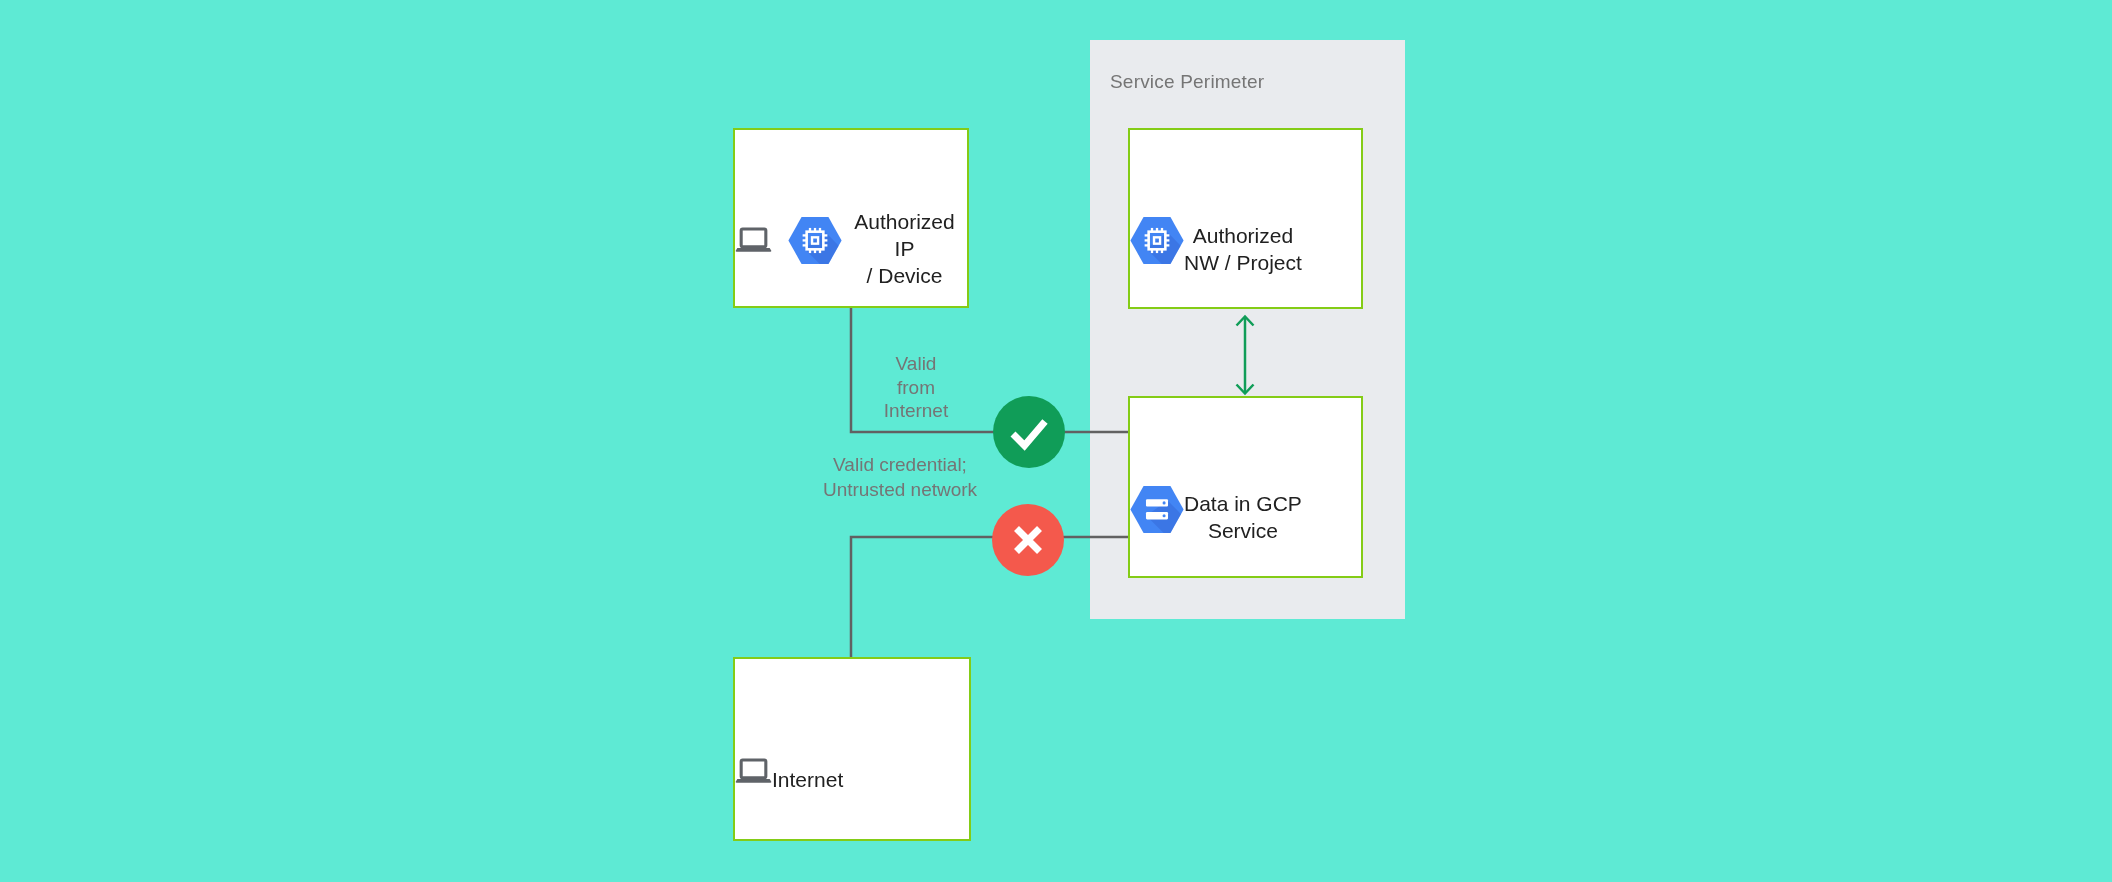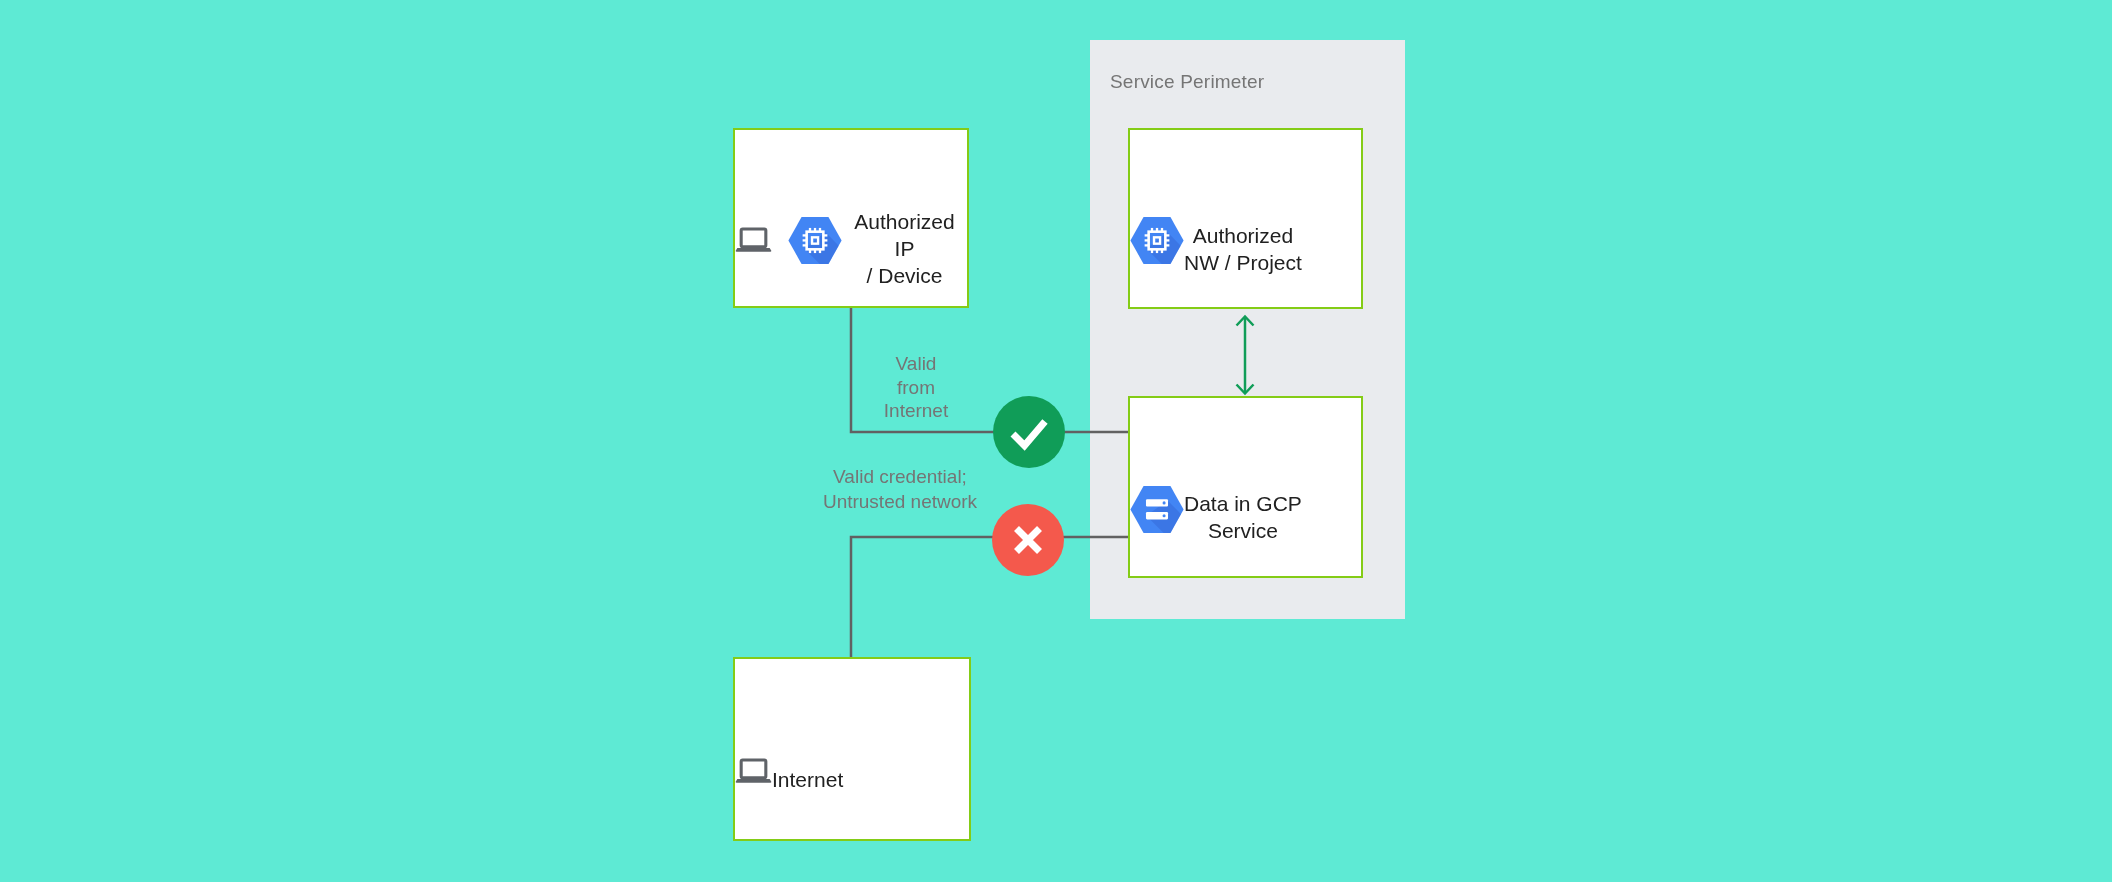--- a/index.html
+++ b/index.html
@@ -26,21 +26,21 @@
   
   .status-circle{position:absolute;width:72px;height:72px;border-radius:50%;z-index:4;
                  display:flex;align-items:center;justify-content:center;}
   .status-allow{left:993px;top:396px;background:#109D58;}
   .status-deny{left:992px;top:504px;background:#F4594C;}
 
   
   .edge-note{position:absolute;font-size:19px;line-height:23.5px;color:#757575;text-align:center;
              white-space:pre-line;z-index:5;}
   .note-access{left:836px;top:352px;width:160px;}
-  .note-valid{left:770px;top:464px;width:260px;line-height:25px;}
+  .note-valid{left:770px;top:452px;width:260px;line-height:25px;}
 
   .hidden-defs{position:absolute;width:0;height:0;overflow:hidden;}
 </style>
 </head>
 <body>
 
 <svg class="hidden-defs" aria-hidden="true">
   <defs>
     <clipPath id="clip-hex">
         <polygon points="14,0 42,0 55.7,24.5 42,49 14,49 0.3,24.5"></polygon>

